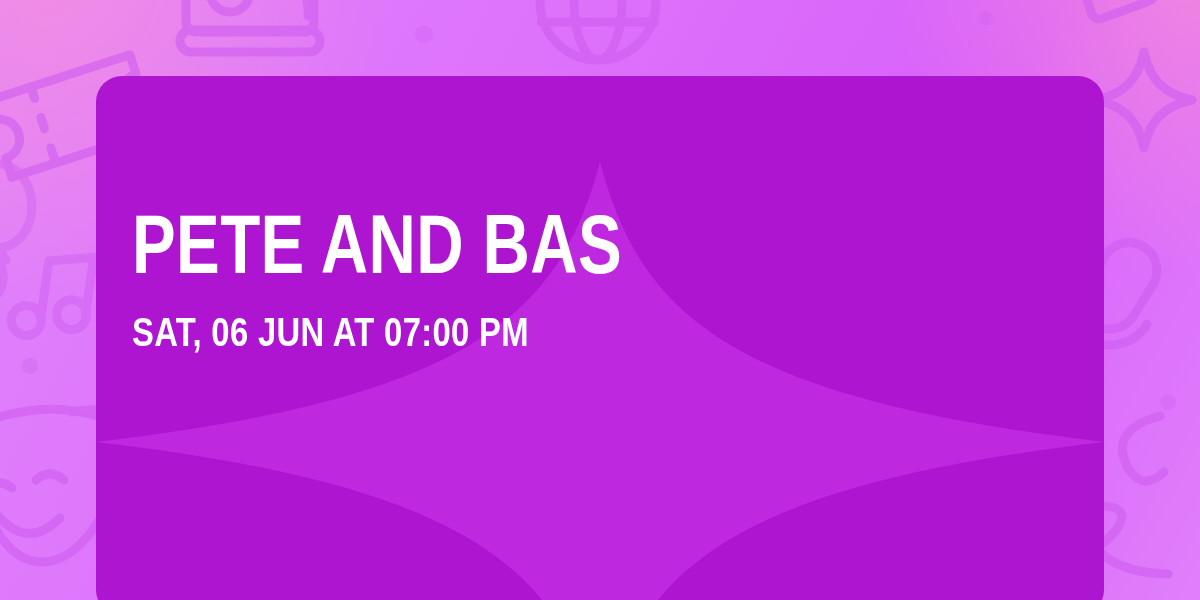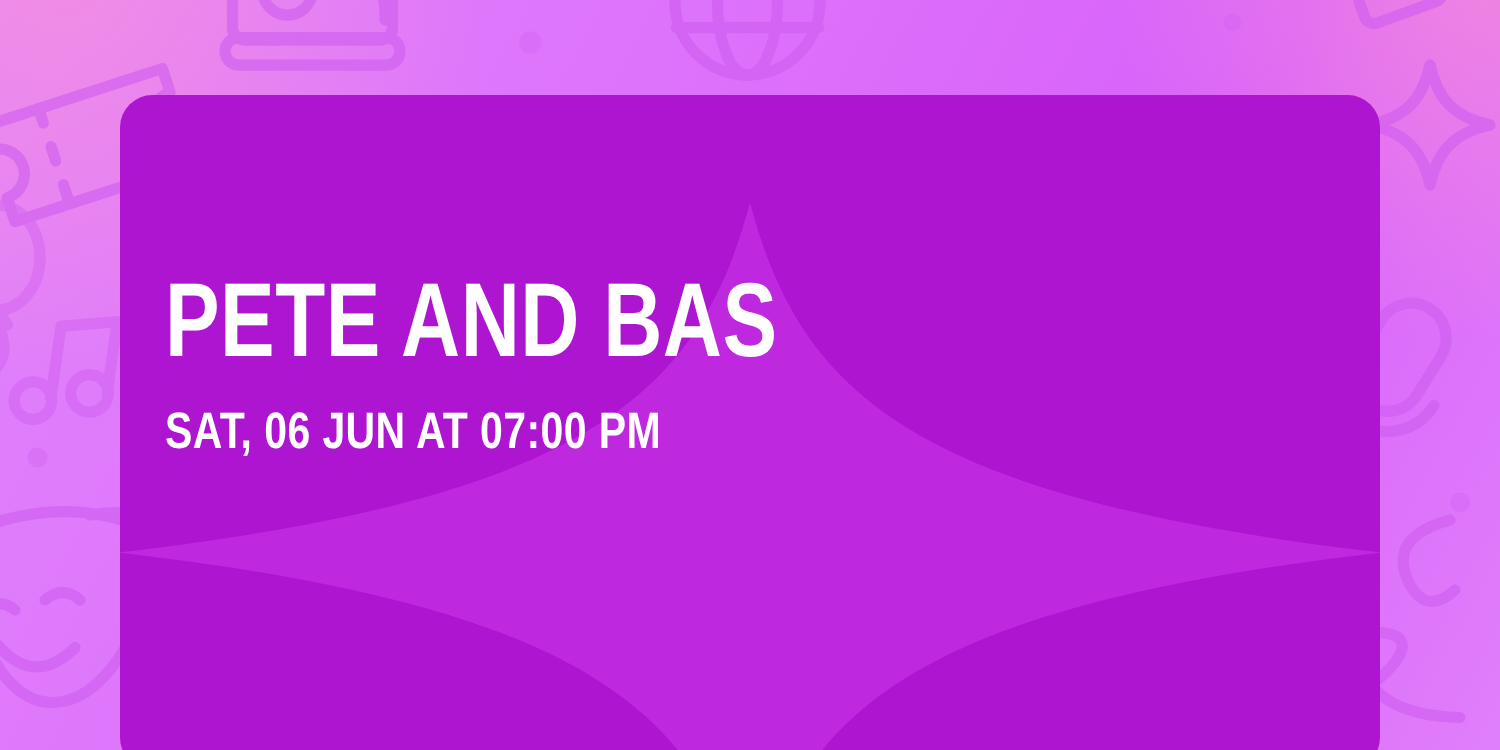--- a/index.html
+++ b/index.html
@@ -55,21 +55,21 @@
     width: 1010px;
     height: 560px;
     pointer-events: none;
   }
   .card-star svg { display: block; width: 100%; height: 100%; }
 
   
   .card-text {
     position: absolute;
     left: 36px;
-    top: 144px;
+    top: 132px;
     right: 36px;
   }
   .event-title {
     margin: 0;
     color: #ffffff;
     font-size: 84px;
     line-height: 0.86;
     font-weight: 700;
     letter-spacing: 0.5px;
     text-transform: uppercase;

